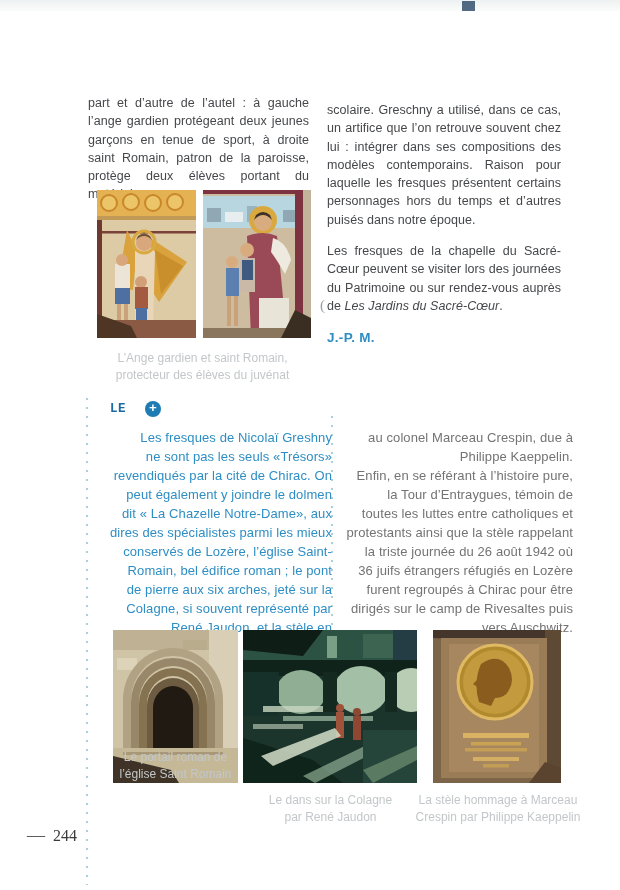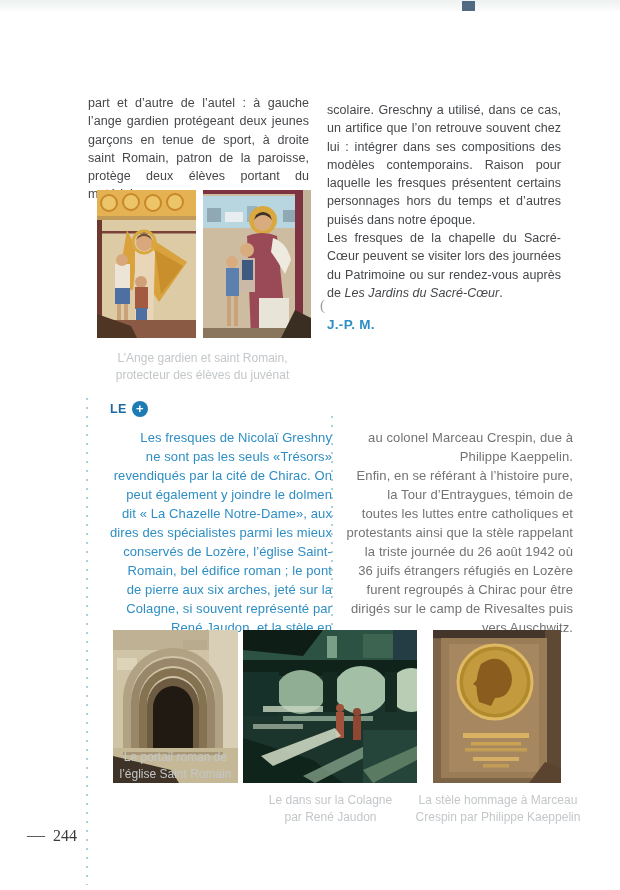--- a/index.html
+++ b/index.html
@@ -5,32 +5,32 @@
   html,body{margin:0;padding:0;background:#fdfdfc;}
   .page{position:relative;width:620px;height:890px;background:#ffffff;overflow:hidden;
         font-family:"Liberation Sans", sans-serif;}
   .scan-edge{position:absolute;left:0;top:0;width:620px;height:11px;
         background:linear-gradient(to bottom,#eef1f1,#fbfcfc);}
   .corner-tab{position:absolute;left:462px;top:1px;width:13px;height:10px;opacity:.85;}
   .bodytext{position:absolute;color:#45474a;font-size:12.5px;line-height:18.3px;
         text-align:justify;letter-spacing:.05px;}
   .col-left{left:88px;top:94px;width:221px;}
   .col-right{left:327px;top:101px;width:234px;}
-  .para2{margin-top:0;}
+  .para2{margin-top:13px;}
   .italic{font-style:italic;}
   .author{margin-top:14px;font-weight:bold;font-size:13.5px;
         letter-spacing:.3px;}
   .stray-mark{position:absolute;left:320px;top:297px;color:#9aa0a2;font-size:15px;
         font-family:"Liberation Serif",serif;}
   .fresco-row{position:absolute;left:97px;top:190px;width:214px;display:flex;gap:7px;}
   .fresco-row svg{display:block;}
   .caption{color:#c3c7c9;font-size:12px;line-height:17px;text-align:center;
         white-space:pre-line;}
   .fresco-caption{position:absolute;left:85px;top:350px;width:235px;}
-  .leplus-header{position:absolute;left:110px;top:401px;display:flex;align-items:center;gap:5px;}
+  .leplus-header{position:absolute;left:110px;top:401px;display:flex;align-items:center;gap:19px;font-family:Liberation Mono, monospace;}
   .leplus-label{font-weight:bold;font-size:12.5px;letter-spacing:.4px;}
   .plus-circle{width:16px;height:16px;border-radius:50%;display:flex;align-items:center;
         justify-content:center;color:#fff;font-weight:bold;font-size:13px;line-height:16px;}
   .leplus-col{position:absolute;font-size:13px;line-height:19px;white-space:pre-line;
         letter-spacing:.1px;text-align:right;}
   .leplus-left{left:110px;top:428px;width:222px;}
   .leplus-right{left:345px;top:428px;width:228px;}
   .dotline{position:absolute;width:2px;
         background-image:repeating-linear-gradient(to bottom,#aacfdd 0 2px,transparent 2px 9px);}
   .dot-left{left:86px;top:398px;height:487px;}

